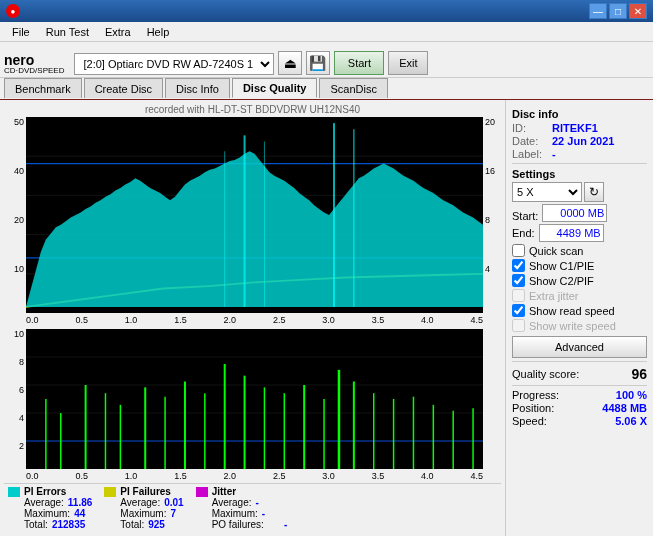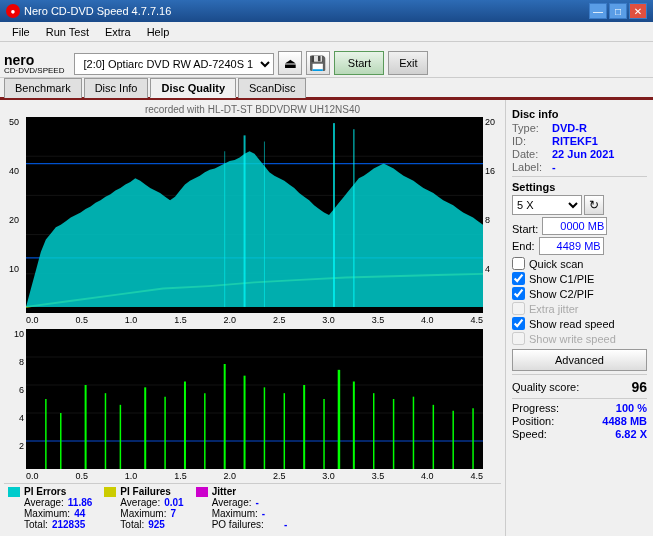--- a/index.html
+++ b/index.html
@@ -99,23 +99,23 @@
       border: 1px solid #999;
       height: 24px; width: 40px;
       font-size: 11px; cursor: pointer;
     }
 
     
     .tabs {
       background: #f0f0f0;
       height: 22px;
       display: flex;
-      align-items: center;
+      align-items: flex-start;
       padding: 0 4px;
-      border-bottom: 3px solid #7f1d1d;
+      border-bottom: 1px solid #7f1d1d;
     }
     .tab {
       padding: 3px 10px;
       font-size: 11px;
       border: 1px solid #999;
       border-bottom: none;
       background: #e0e0e0;
       cursor: pointer;
       margin-right: 2px;
       height: 20px;
@@ -274,21 +274,20 @@
       border-top: 1px solid #ccc;
       margin: 3px 0;
     }
   </style>
 </head>
 <body>
 
 <div class="title-bar">
   <div class="title-bar-left">
     <div class="title-bar-icon">●</div>
-    <span>Nero CD-DVD Speed 4.7.7.16</span>
   </div>
   <div class="title-bar-buttons">
     <button class="title-btn">—</button>
     <button class="title-btn">□</button>
     <button class="title-btn close">✕</button>
   </div>
 </div>
 
 <div class="menu-bar">
   <span class="menu-item">File</span>
@@ -304,33 +303,34 @@
   </div>
   <select class="drive-select"><option>[2:0] Optiarc DVD RW AD-7240S 1.04</option></select>
   <button class="toolbar-icon-btn" title="Eject">⏏</button>
   <button class="toolbar-icon-btn" title="Save">💾</button>
   <button class="start-btn">Start</button>
   <button class="exit-btn">Exit</button>
 </div>
 
 <div class="tabs">
   <div class="tab">Benchmark</div>
+  <div class="tab">Create Disc</div>
   <div class="tab">Disc Info</div>
   <div class="tab active">Disc Quality</div>
   <div class="tab">ScanDisc</div>
 </div>
 
 <div class="main-content">
 
   <div class="chart-area">
     <div class="chart-title">recorded with HL-DT-ST BDDVDRW UH12NS40</div>
 
     <div style="display:flex; flex:1.4; margin-bottom:2px;">
 
-      <div style="width:22px; display:flex; flex-direction:column; justify-content:space-between; align-items:center; padding-right:2px; font-size:9px; color:#000;">
+      <div style="width:22px; display:flex; flex-direction:column; justify-content:space-between; align-items:flex-end; padding-right:2px; font-size:9px; color:#000;">
         <span>50</span>
         <span>40</span>
         <span>20</span>
         <span>10</span>
         <span></span>
       </div>
 
       <div style="flex:1; position:relative;">
         <svg style="width:100%;height:100%;display:block;" viewBox="0 0 460 160" preserveAspectRatio="none">
 
@@ -508,24 +508,20 @@
         </div>
       </div>
     </div>
 
   </div>
 
   <div class="right-panel">
 
     <div class="section-title">Disc info</div>
     <div class="info-row">
-      <span class="info-label">Type:</span>
-      <span class="info-value">DVD-R</span>
-    </div>
-    <div class="info-row">
       <span class="info-label">ID:</span>
       <span class="info-value">RITEKF1</span>
     </div>
     <div class="info-row">
       <span class="info-label">Date:</span>
       <span class="info-value">22 Jun 2021</span>
     </div>
     <div class="info-row">
       <span class="info-label">Label:</span>
       <span class="info-value">-</span>
@@ -587,18 +583,18 @@
     <div class="progress-row">
       <span>Progress:</span>
       <span class="progress-val">100 %</span>
     </div>
     <div class="progress-row">
       <span>Position:</span>
       <span class="progress-val">4488 MB</span>
     </div>
     <div class="progress-row">
       <span>Speed:</span>
-      <span class="progress-val">6.82 X</span>
+      <span class="progress-val">5.06 X</span>
     </div>
 
   </div>
 
 </div>
 
 </body></html>

